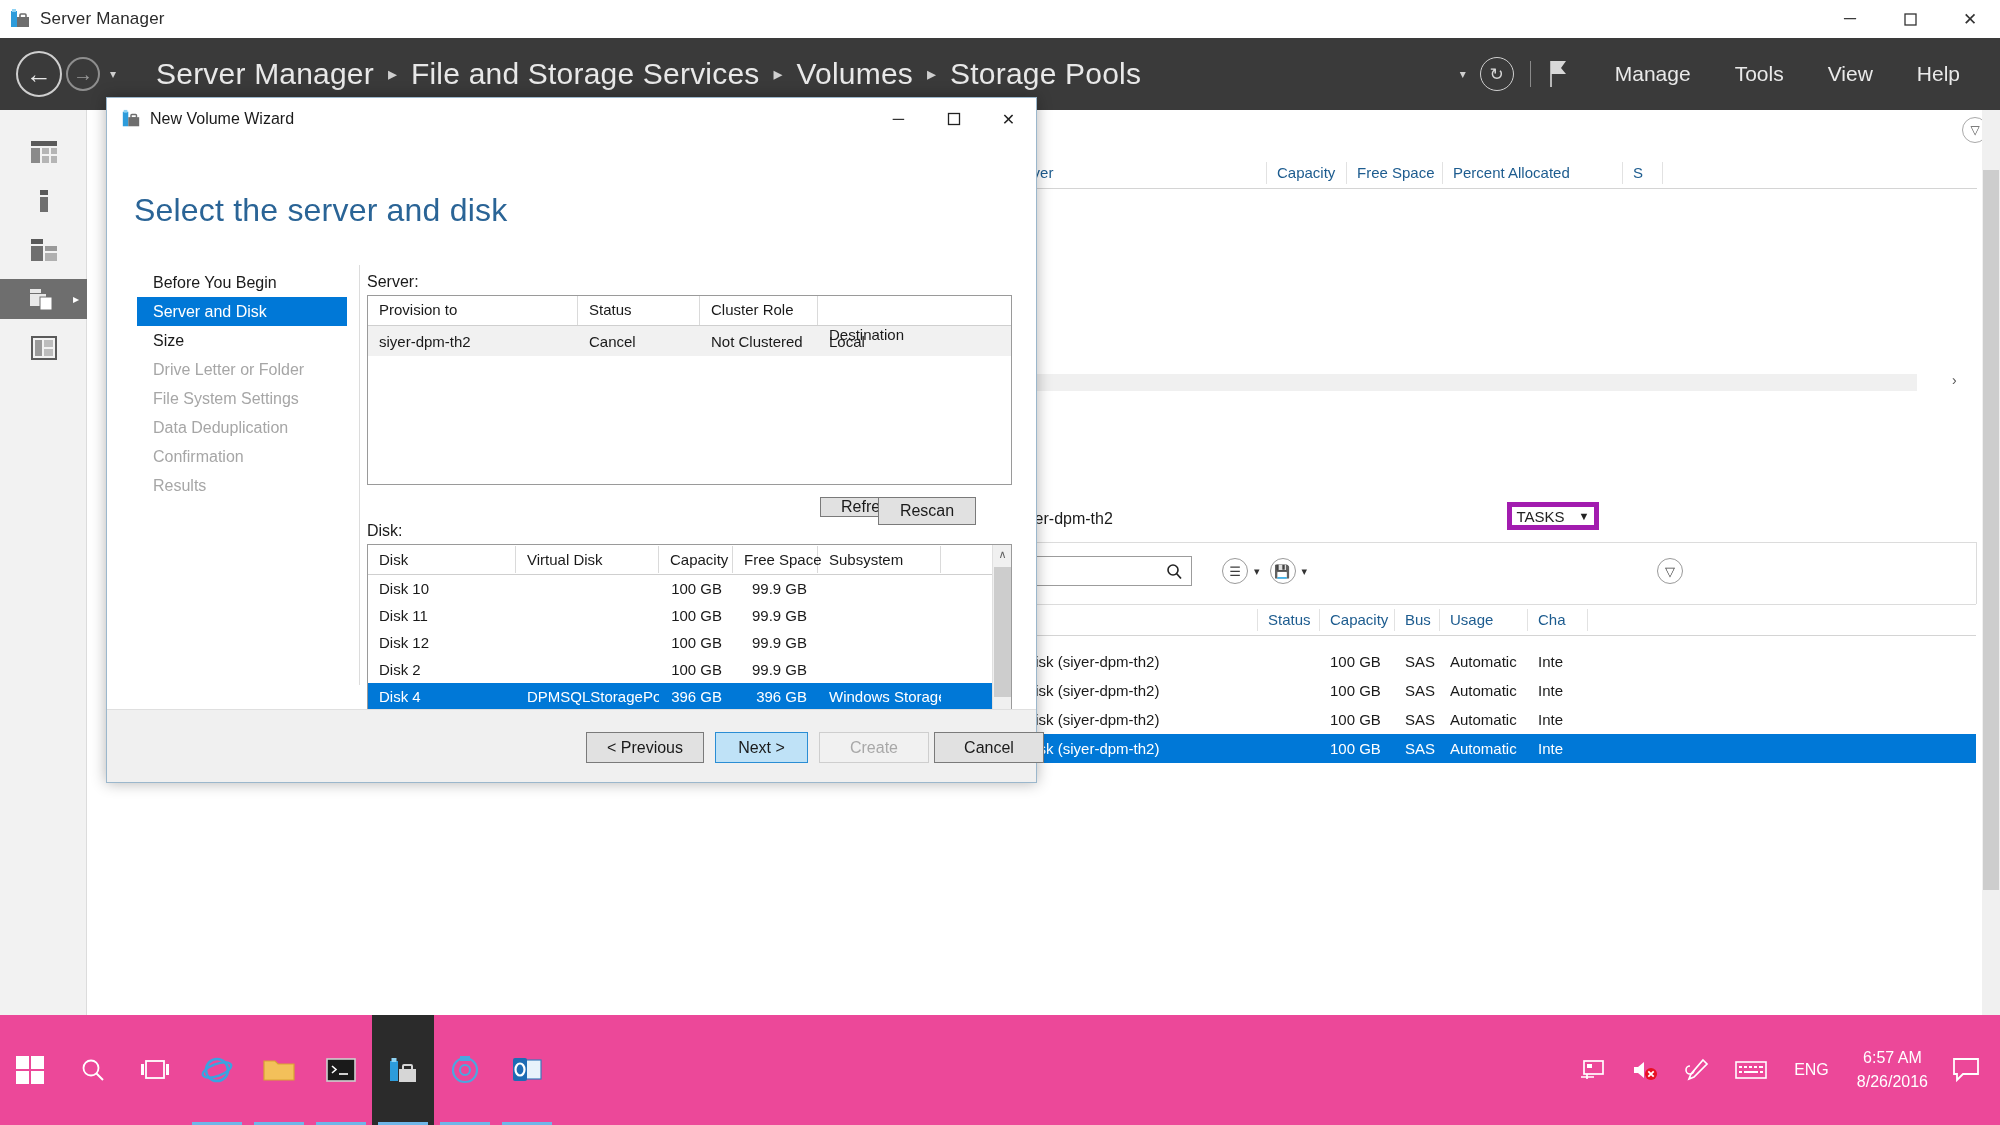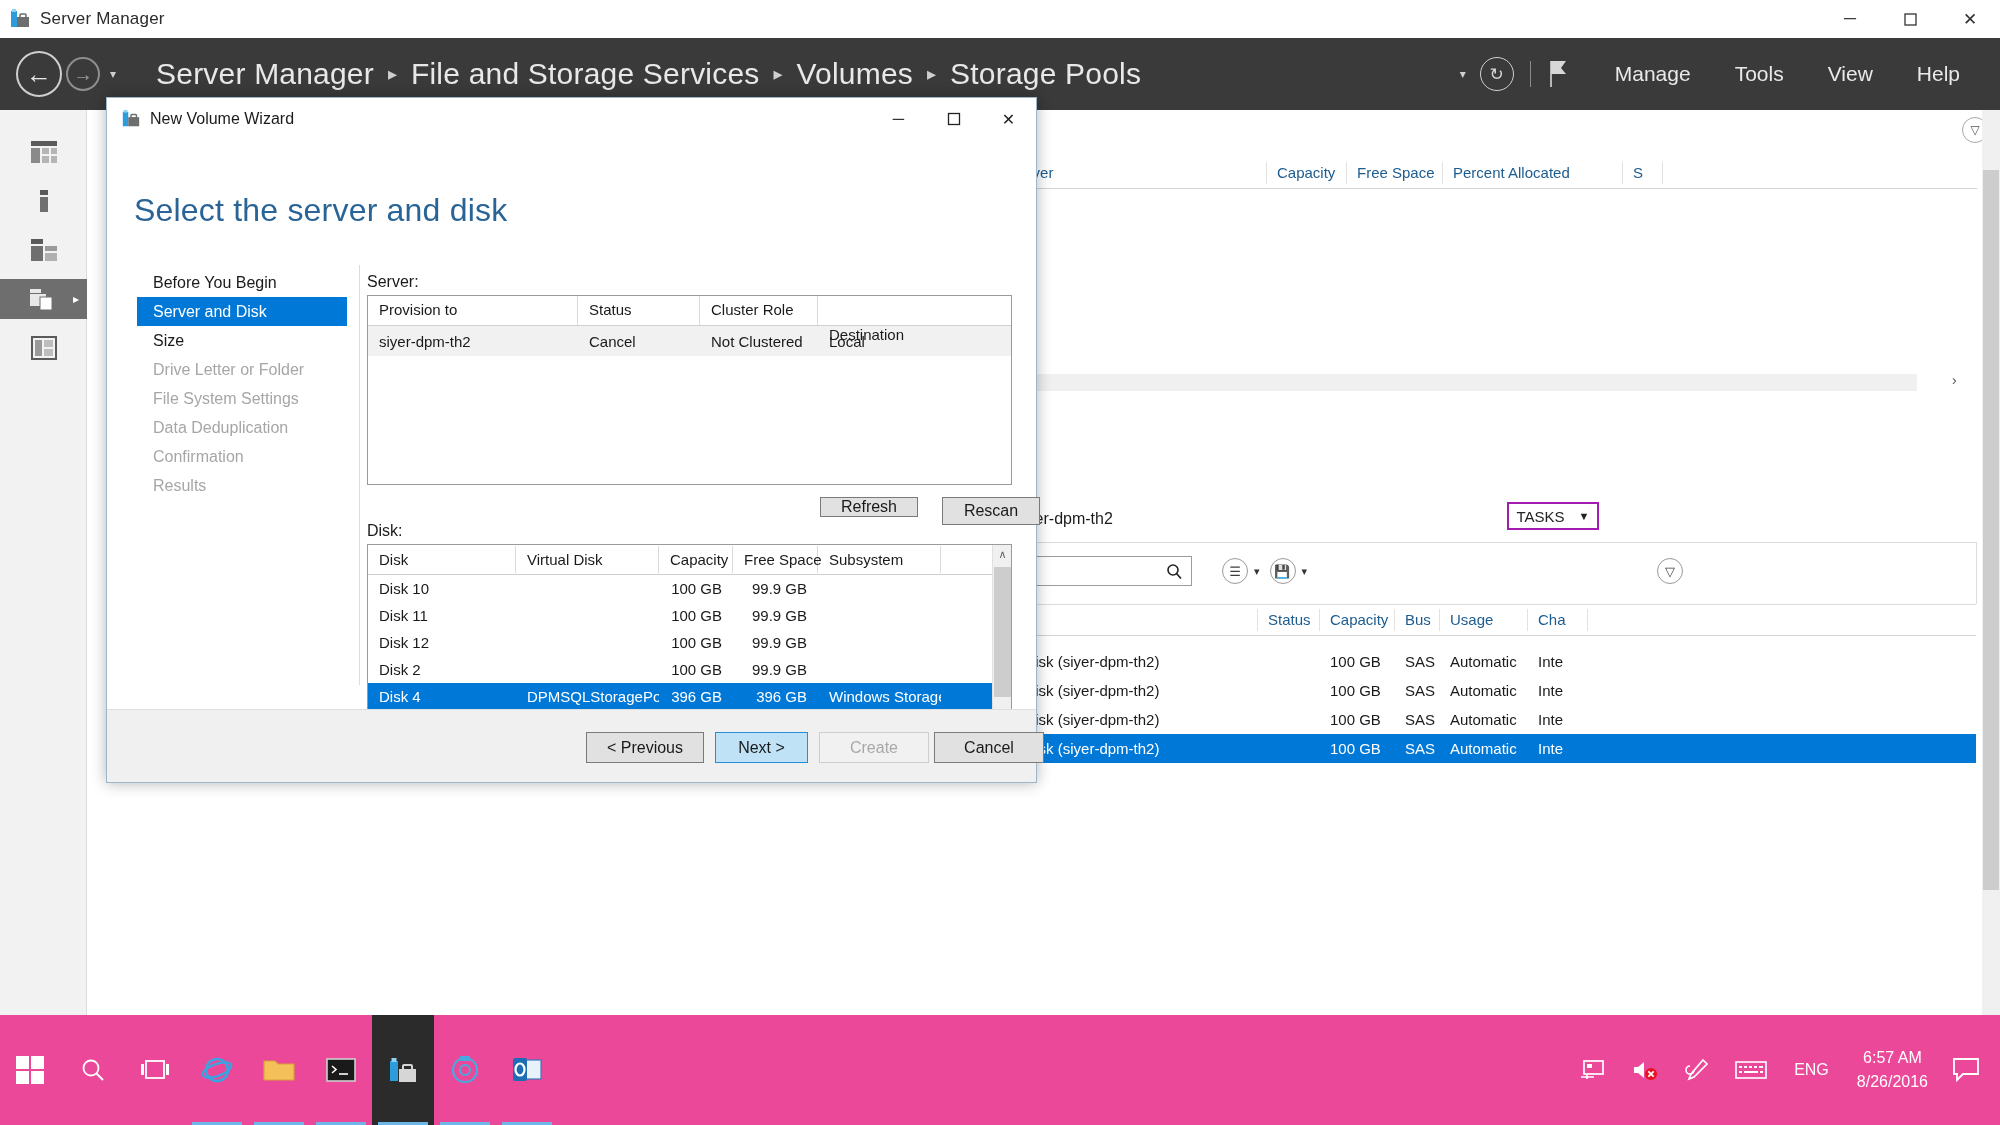--- a/index.html
+++ b/index.html
@@ -88,21 +88,21 @@
   .gridhdr .gh {
     font-size: 15px; color: #1d5c8f; padding: 0 10px; white-space: nowrap;
     border-right: 1px solid #e2e2e2; height: 22px; line-height: 22px;
   }
   .gridrow { display: flex; height: 30px; align-items: center; font-size: 15px; color: #1a1a1a; }
   .gridrow.sel { background: #0078d7; color: #fff; }
   .gridrow .gc { padding: 0 10px; white-space: nowrap; overflow: hidden; }
   .allocbar { height: 17px; background: #fff; border: 1px solid #bcbcbc; }
 
   .tasks-btn {
-    position: absolute; border: 2px solid #a21caf; background: #fff;
+    position: absolute; border: 5px solid #a21caf; background: #fff;
     font-size: 15px; color: #222; display: flex; align-items: center; justify-content: center; gap: 14px;
   }
   .toolbar-row { position: absolute; display: flex; align-items: center; }
   .search-box {
     border: 1px solid #9c9c9c; background: #fff; height: 30px; display: flex;
     align-items: center; justify-content: flex-end; padding-right: 8px;
   }
   .circ-btn {
     width: 26px; height: 26px; border-radius: 50%; border: 1.3px solid #9a9a9a;
     display: flex; align-items: center; justify-content: center; color: #3c3c3c; font-size: 13px;
@@ -465,21 +465,21 @@
       </div>
       <div class="tbl-row alt" style="height:30px;">
         <span class="td" style="width:210px;">siyer-dpm-th2</span>
         <span class="td" style="width:122px;">Cancel</span>
         <span class="td" style="width:118px;">Not Clustered</span>
         <span class="td" style="width:193px;">Local</span>
       </div>
     </div>
 
     <div class="btn strong" style="left:713px; top:357px; width:98px; height:20px;">Refresh</div>
-    <div class="btn strong" style="left:835px; top:357px; width:98px; height:28px;">Rescan</div>
+    <div class="btn strong" style="left:771px; top:357px; width:98px; height:28px;">Rescan</div>
 
     <div class="field-label" style="left:260px; top:382px;">Disk:</div>
 
     <div class="tbl" style="left:260px; top:404px; width:645px; height:199px;">
       <div class="tbl-hdr" style="width:626px;align-items:center;">
         <span class="th" style="width:148px;">Disk</span>
         <span class="th" style="width:143px;">Virtual Disk</span>
         <span class="th" style="width:74px;text-align:right;">Capacity</span>
         <span class="th" style="width:85px;text-align:right;">Free Space</span>
         <span class="th" style="width:123px;">Subsystem</span>

